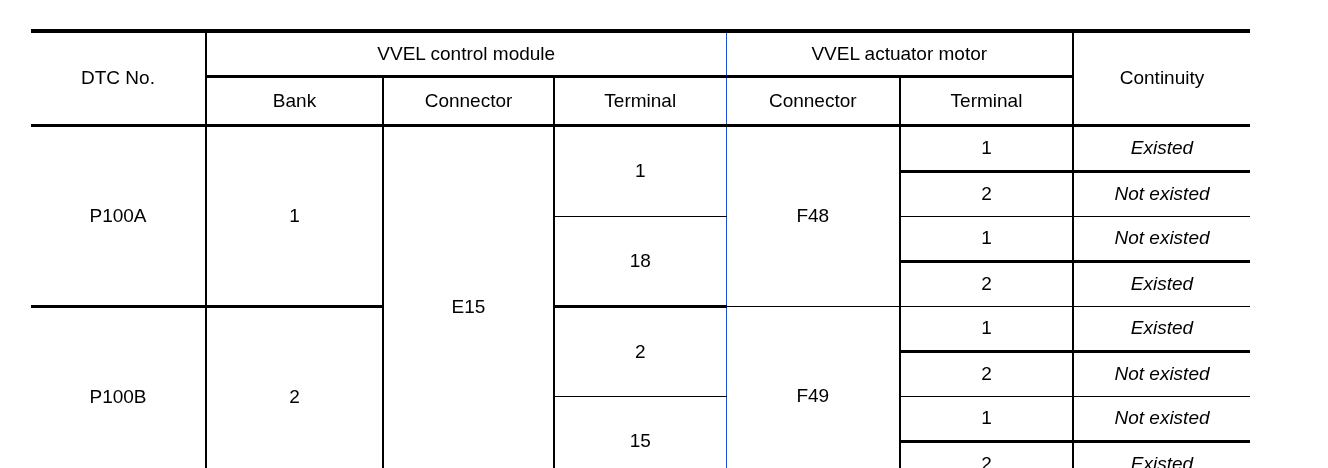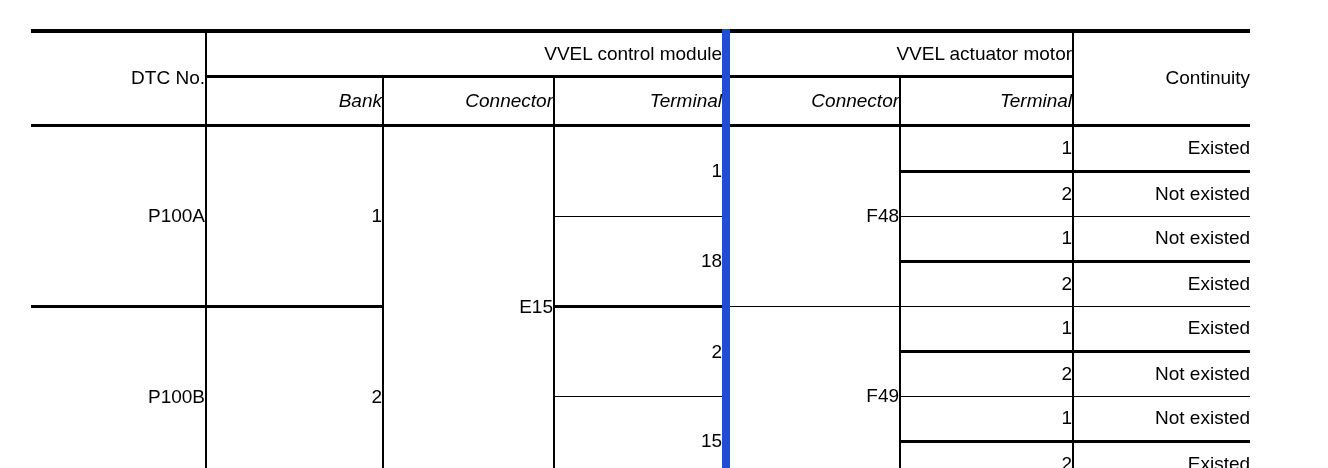--- a/index.html
+++ b/index.html
@@ -31,53 +31,54 @@
     border-collapse: collapse;
     table-layout: fixed;
     font-size: 19px;
     font-weight: 400;
   }
 
   table.dtc-table td,
   table.dtc-table th {
     padding: 0;
     margin: 0;
-    text-align: right;
+    text-align: center;
     vertical-align: middle;
     font-weight: 400;
     font-size: 19px;
     line-height: 1.1;
     color: #000000;
     background: #ffffff;
   }
 
   
   .bt-thick { border-top: 4px solid #000; }
   .bb-thick { border-bottom: 4px solid #000; }
   .bb-med   { border-bottom: 3px solid #000; }
   .bb-thin  { border-bottom: 1.5px solid #000; }
-  .bl-thick { border-left: 8px solid #1d4ed8; }
+  .bl-thick { border-left: 1px solid #1d4ed8; }
   .bl-med   { border-left: 2px solid #000; }
 
   
   col.c-dtc   { width: 175px; }
   col.c-bank  { width: 177px; }
   col.c-conn  { width: 171px; }
   col.c-term  { width: 172px; }
   col.c-aconn { width: 174px; }
   col.c-aterm { width: 173px; }
   col.c-cont  { width: 177px; }
 
   .hdr-group-row td { height: 42px; }
-  .hdr-sub-row td   { height: 46px; font-style: italic; }
+  .hdr-sub-row td   { height: 46px; }
   .data-row td      { height: 43px; }
 
   .continuity-cell {
     text-align: left;
     padding-left: 14px;
+    font-style: italic;
   }
 </style>
 </head>
 <body>
 
 <div class="sheet">
 
   <table class="dtc-table">
     <colgroup>
       <col class="c-dtc">

